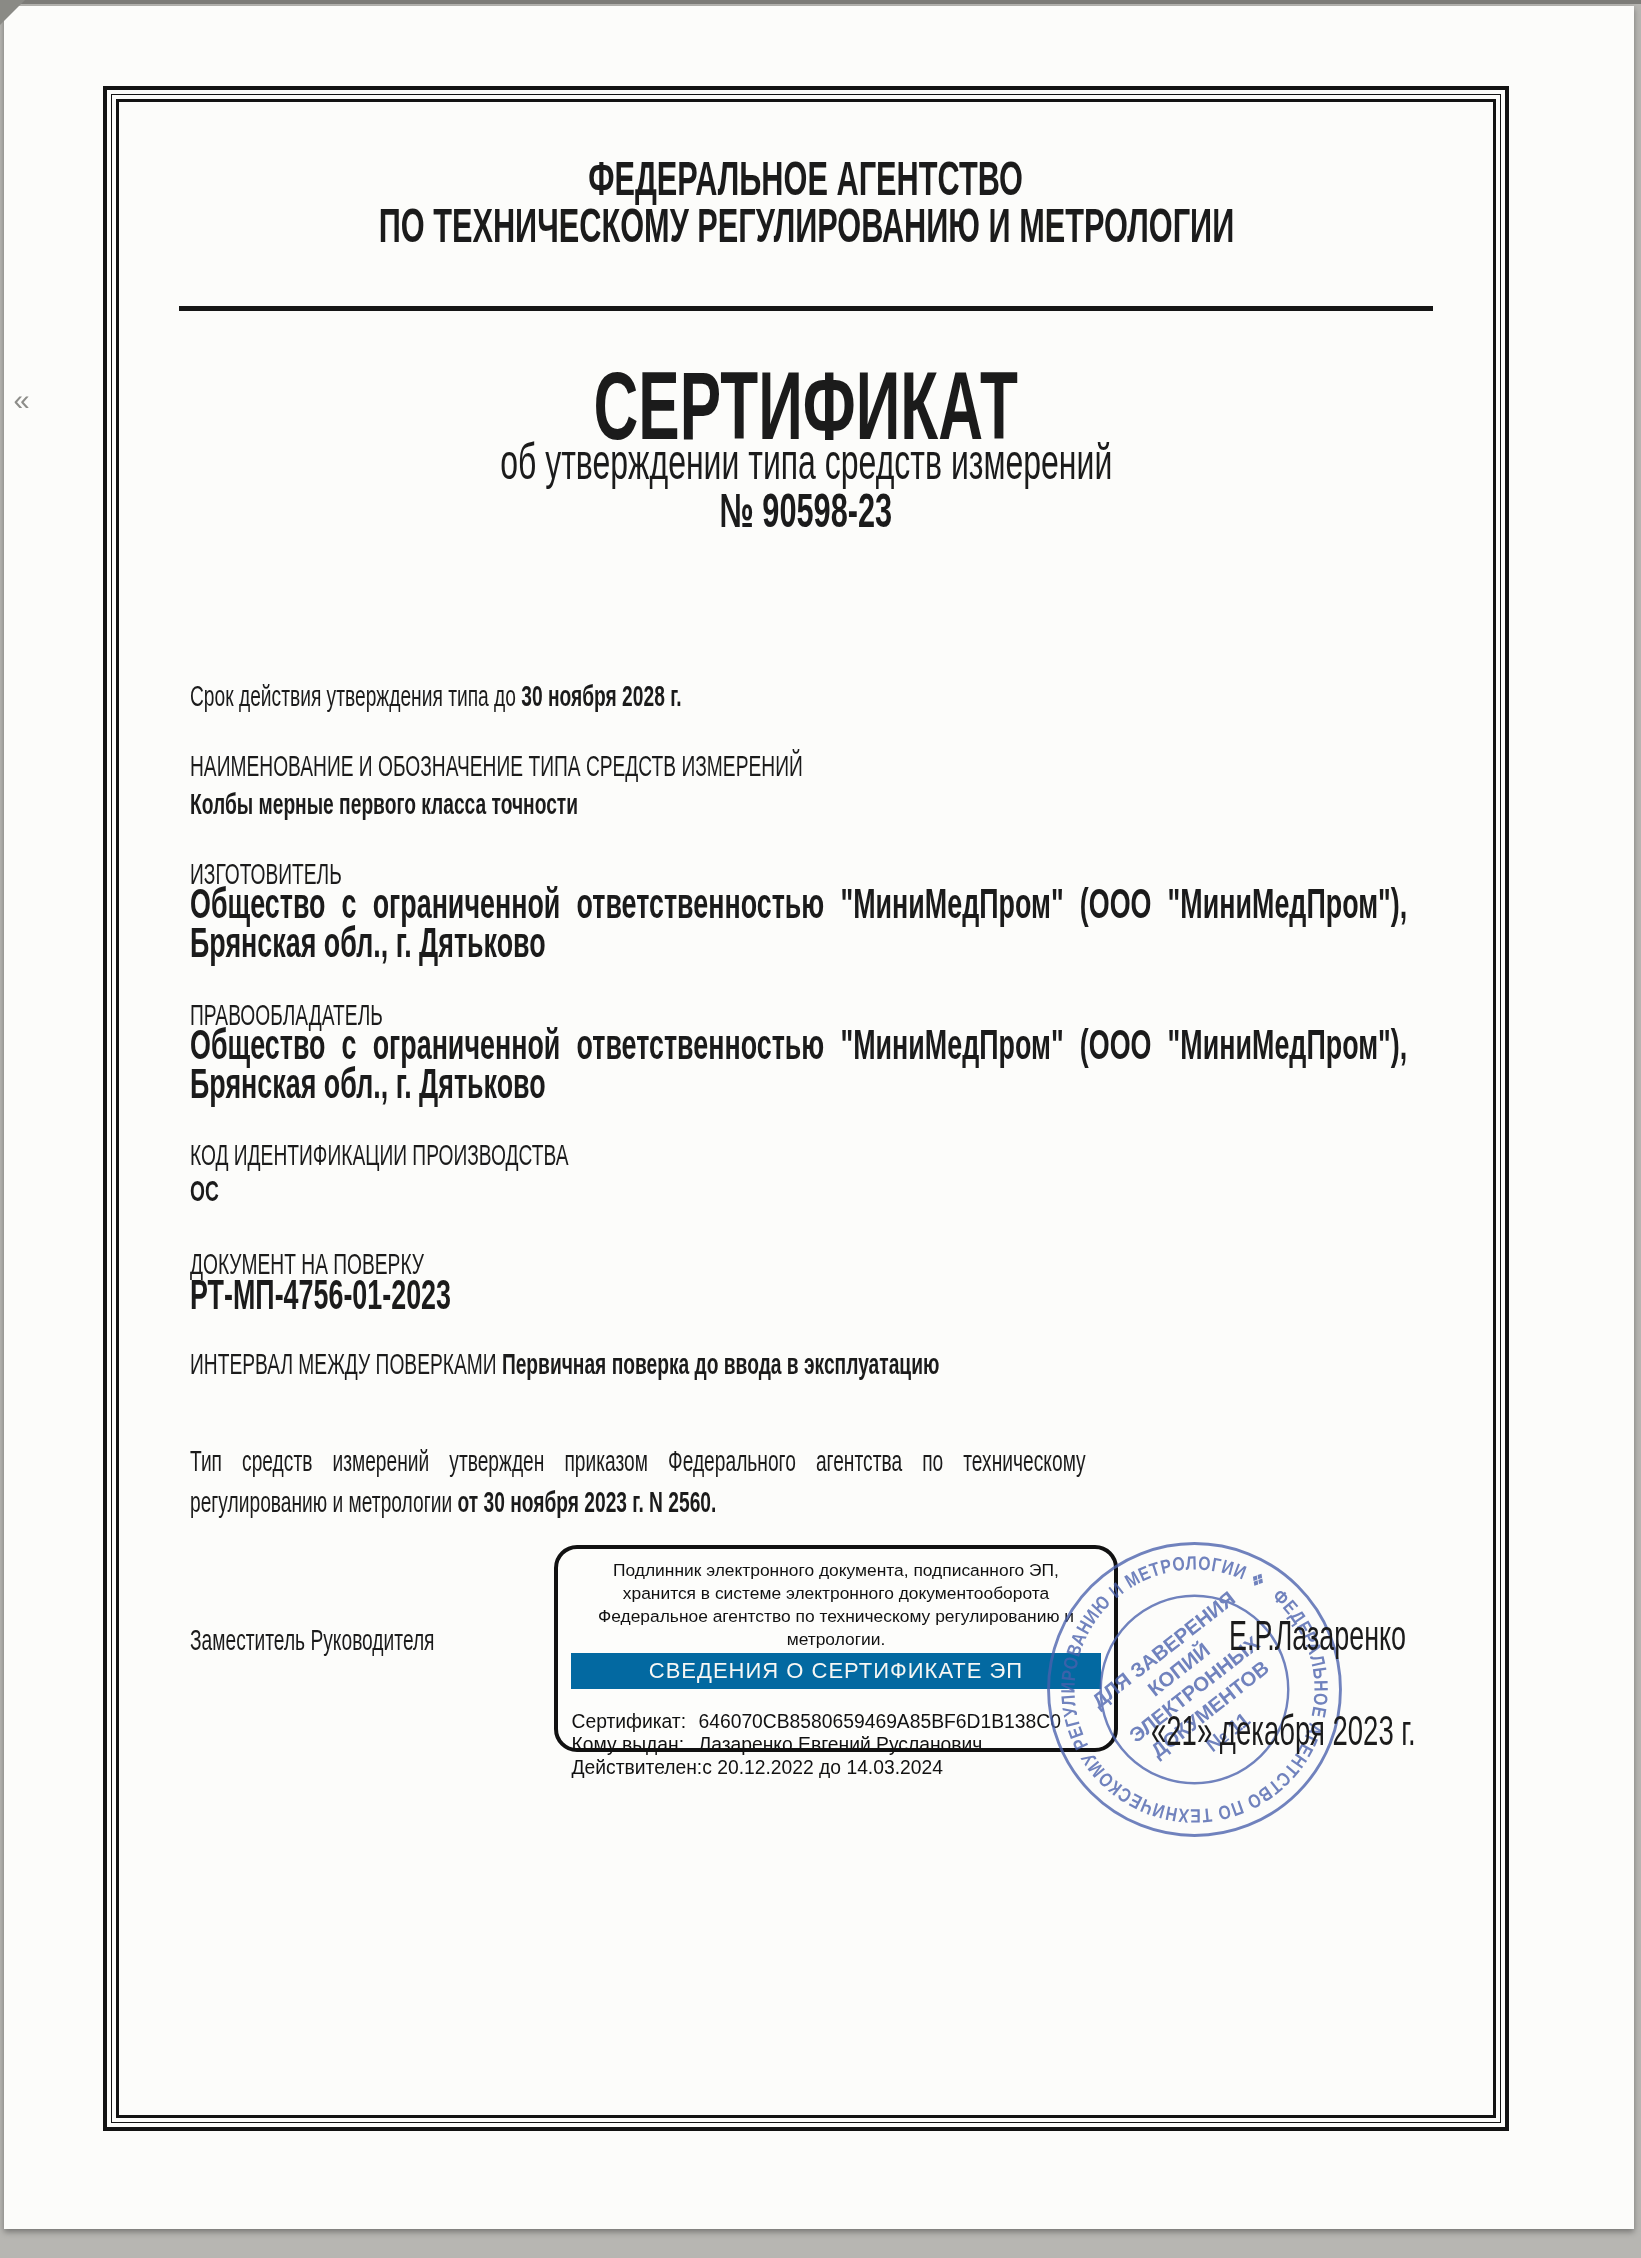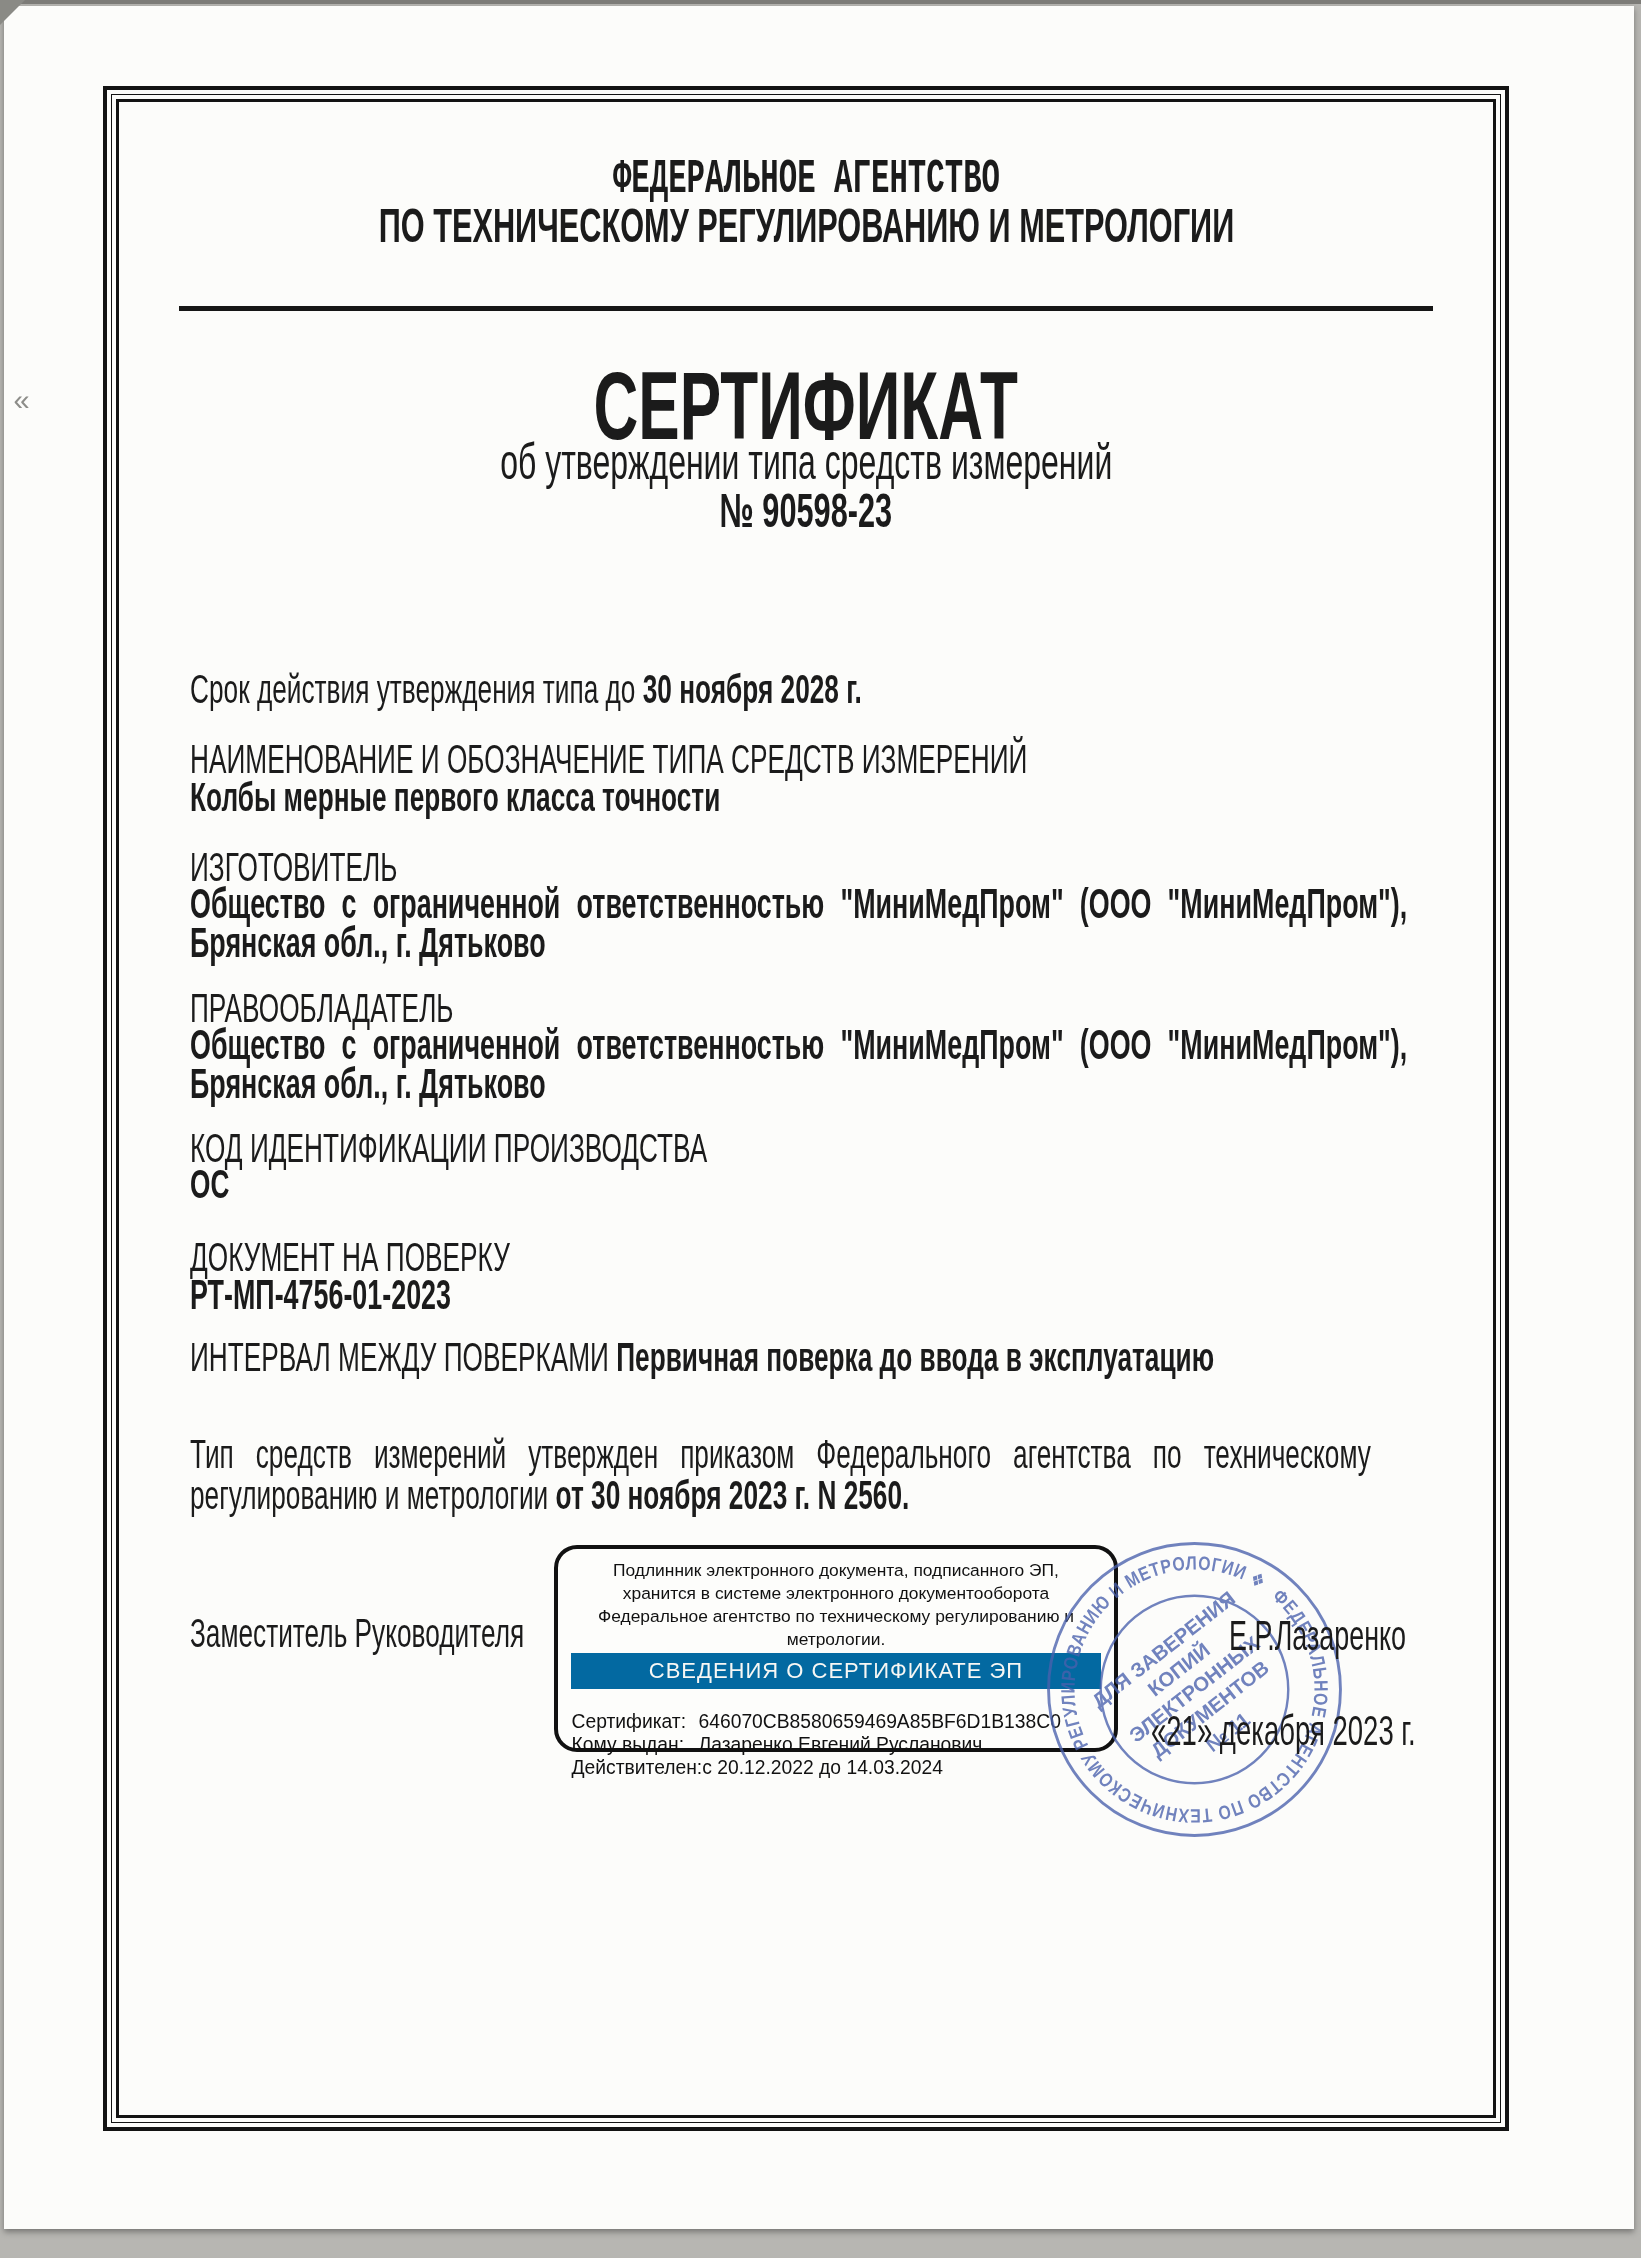--- a/index.html
+++ b/index.html
@@ -21,21 +21,21 @@
     border:4.8px solid #131313;padding:3.9px;box-sizing:border-box;}
   .frame2{width:100%;height:100%;border:1.9px solid #131313;padding:3.9px;box-sizing:border-box;}
   .frame3{width:100%;height:100%;border:3.9px solid #131313;box-sizing:border-box;}
 
   .ln{position:absolute;white-space:nowrap;color:#1b1b1b;line-height:1.05;}
   .cx>span{display:inline-block;transform:scaleX(0.64);transform-origin:0 50%;white-space:nowrap;}
   .cc{left:103px;width:1406px;text-align:center;}
   .cc>span{transform-origin:50% 50%;}
   .b{font-weight:bold;}
 
-  .f42{font-size:41px;}
+  .f42{font-size:30px;margin-top:12px;}
   .f43{font-size:42px;}
   .f44{font-size:42px;}
   .f45{font-size:43px;}
   .f48{font-size:50px;}
   .f50{font-size:48px;}
   .f100{font-size:97px;}
   .ws14{word-spacing:13.5px;}
   .ws24{word-spacing:23px;}
 
   #header-rule{position:absolute;left:179px;top:306px;width:1254px;height:4.8px;background:#161616;}
@@ -68,21 +68,21 @@
   <div id="paper-edge-top"></div>
   <div id="corner-artifact"></div>
   <div id="scan-mark-left">«</div>
 
   <div class="frame1">
     <div class="frame2">
         <div class="frame3"></div>
       </div>
   </div>
 
-  <div class="ln cc cx f50 b" style="top:154px;font-family:Liberation Mono, monospace;">
+  <div class="ln cc cx f50 b" style="top:154px;">
     <span>ФЕДЕРАЛЬНОЕ АГЕНТСТВО</span>
   </div>
   <div class="ln cc cx f50 b" style="top:201px;">
     <span>ПО ТЕХНИЧЕСКОМУ РЕГУЛИРОВАНИЮ И МЕТРОЛОГИИ</span>
   </div>
   <div id="header-rule"></div>
 
   <div class="ln cc cx f100 b" style="top:355px;">
     <span>СЕРТИФИКАТ</span>
   </div>

